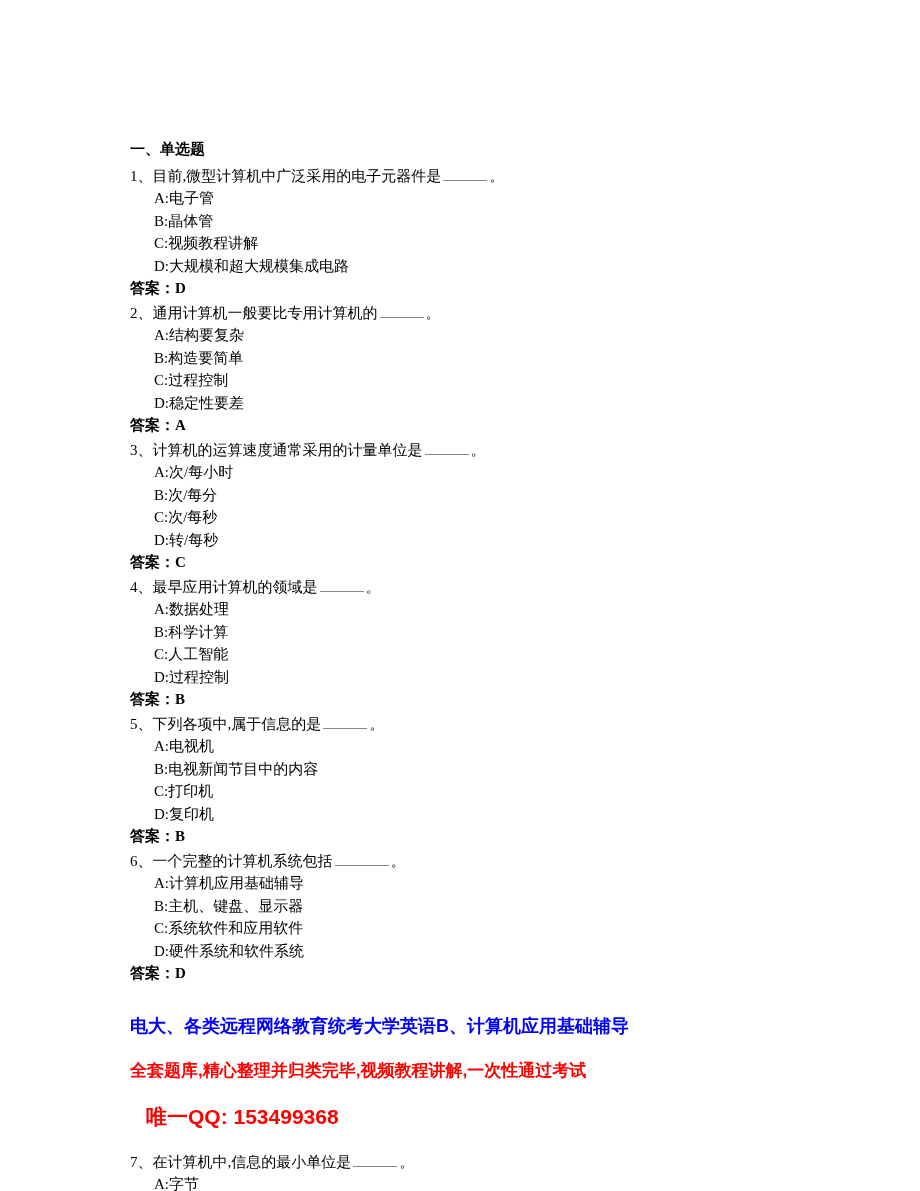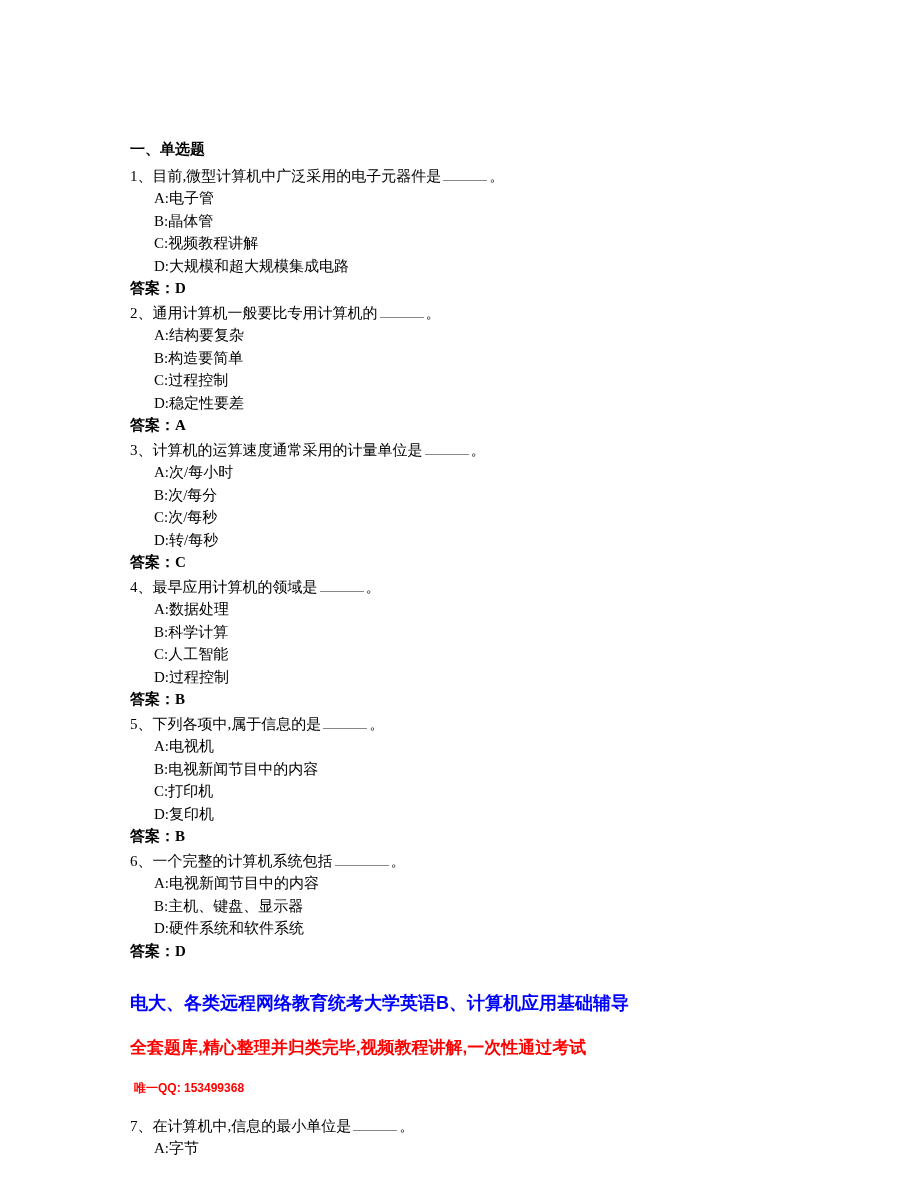--- a/index.html
+++ b/index.html
@@ -51,22 +51,22 @@
       color: #ff0000;
       font-weight: bold;
       font-size: 17px;
       text-align: left;
       margin: 18px 0 18px 0;
       font-family: SimHei, "黑体", sans-serif;
     }
     .promo-red-left {
       color: #ff0000;
       font-weight: bold;
-      font-size: 12px;
-      margin: 18px 0 18px 4px;
+      font-size: 21px;
+      margin: 18px 0 18px 16px;
       font-family: SimHei, "黑体", sans-serif;
     }
   </style>
 </head>
 <body>
 
 <div class="section-title">一、单选题</div>
 
 <div>
   <div class="question-stem">
@@ -131,22 +131,23 @@
     <span class="option">D:复印机</span>
   </div>
   <div class="answer"><span>答案：</span><span>B</span></div>
 </div>
 
 <div>
   <div class="question-stem">
     <span>6、</span><span>一个完整的计算机系统包括</span><span class="blank blank-wide"></span><span>。</span>
   </div>
   <div class="options">
-    <span class="option">A:电视新闻节目中的内容</span>
+    <span class="option">A:计算机应用基础辅导</span>
     <span class="option">B:主机、键盘、显示器</span>
+    <span class="option">C:系统软件和应用软件</span>
     <span class="option">D:硬件系统和软件系统</span>
   </div>
   <div class="answer"><span>答案：</span><span>D</span></div>
 </div>
 
 <div class="promo-blue">电大、各类远程网络教育统考大学英语B、计算机应用基础辅导</div>
 <div class="promo-red-center">全套题库,精心整理并归类完毕,视频教程讲解,一次性通过考试</div>
 <div class="promo-red-left">唯一QQ: 153499368</div>
 
 <div>

